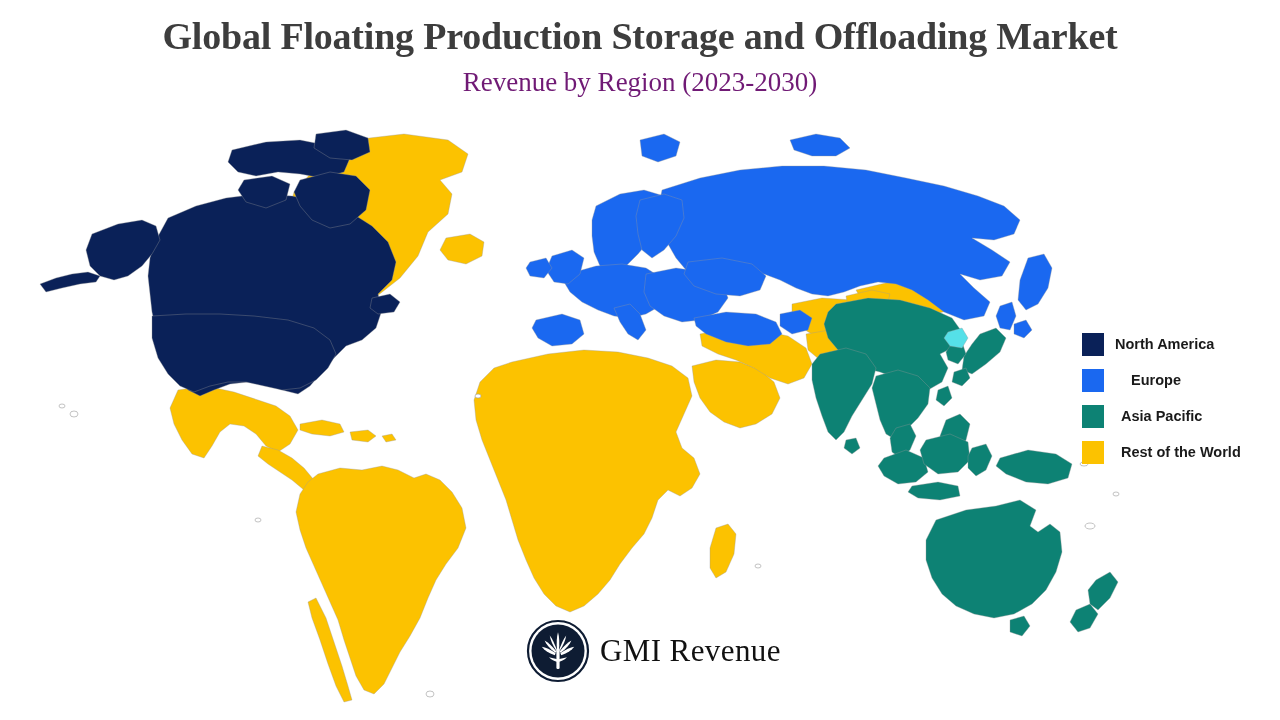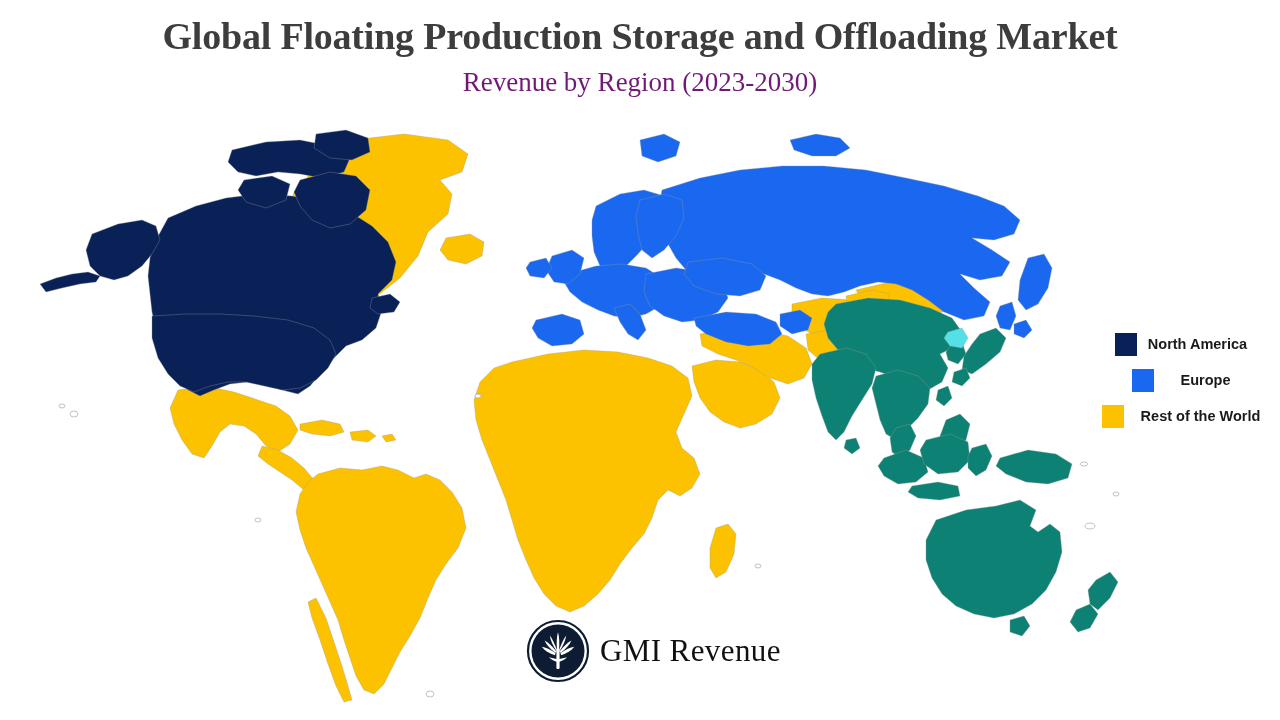--- a/index.html
+++ b/index.html
@@ -66,21 +66,20 @@
   #legend {
     position: absolute;
     left: 1082px;
     top: 326px;
     width: 198px;
   }
   .legend-row {
     display: flex;
     align-items: center;
     height: 36px;
-    justify-content: center;
   }
   .legend-swatch {
     width: 22px;
     height: 23px;
     flex: 0 0 22px;
   }
   .legend-label {
     font-family: "Liberation Sans", "DejaVu Sans", sans-serif;
     font-weight: bold;
     font-size: 14.5px;
@@ -271,20 +270,24 @@
 </div>
 
 <div id="legend">
   <div class="legend-row ind-0">
     <span class="legend-swatch" style="background: rgb(10, 33, 88);"></span>
     <span class="legend-label">North America</span>
   </div>
   <div class="legend-row ind-1">
     <span class="legend-swatch" style="background: rgb(26, 104, 240);"></span>
     <span class="legend-label">Europe</span>
+  </div>
+  <div class="legend-row ind-2">
+    <span class="legend-swatch" style="background: rgb(13, 130, 116);"></span>
+    <span class="legend-label">Asia Pacific</span>
   </div>
   <div class="legend-row ind-3">
     <span class="legend-swatch" style="background: rgb(252, 194, 0);"></span>
     <span class="legend-label">Rest of the World</span>
   </div>
 </div>
 
 <div id="brand">
   <span id="brand-mark">
     <svg viewBox="0 0 64 64" width="64" height="64">

